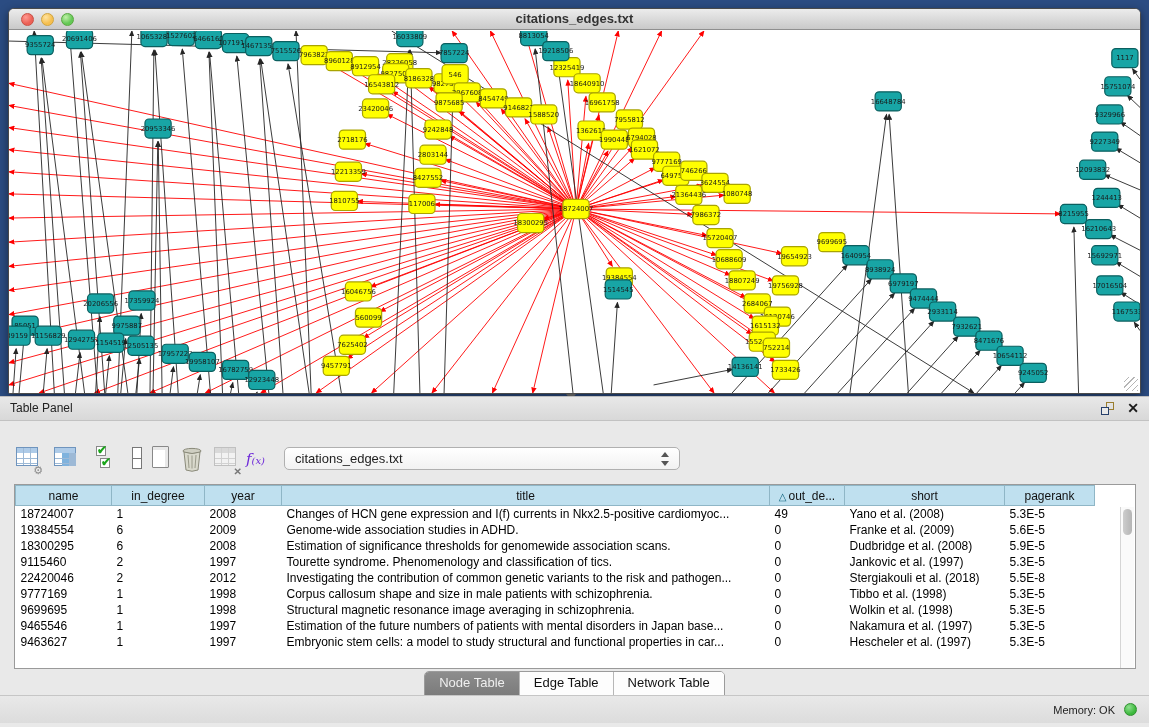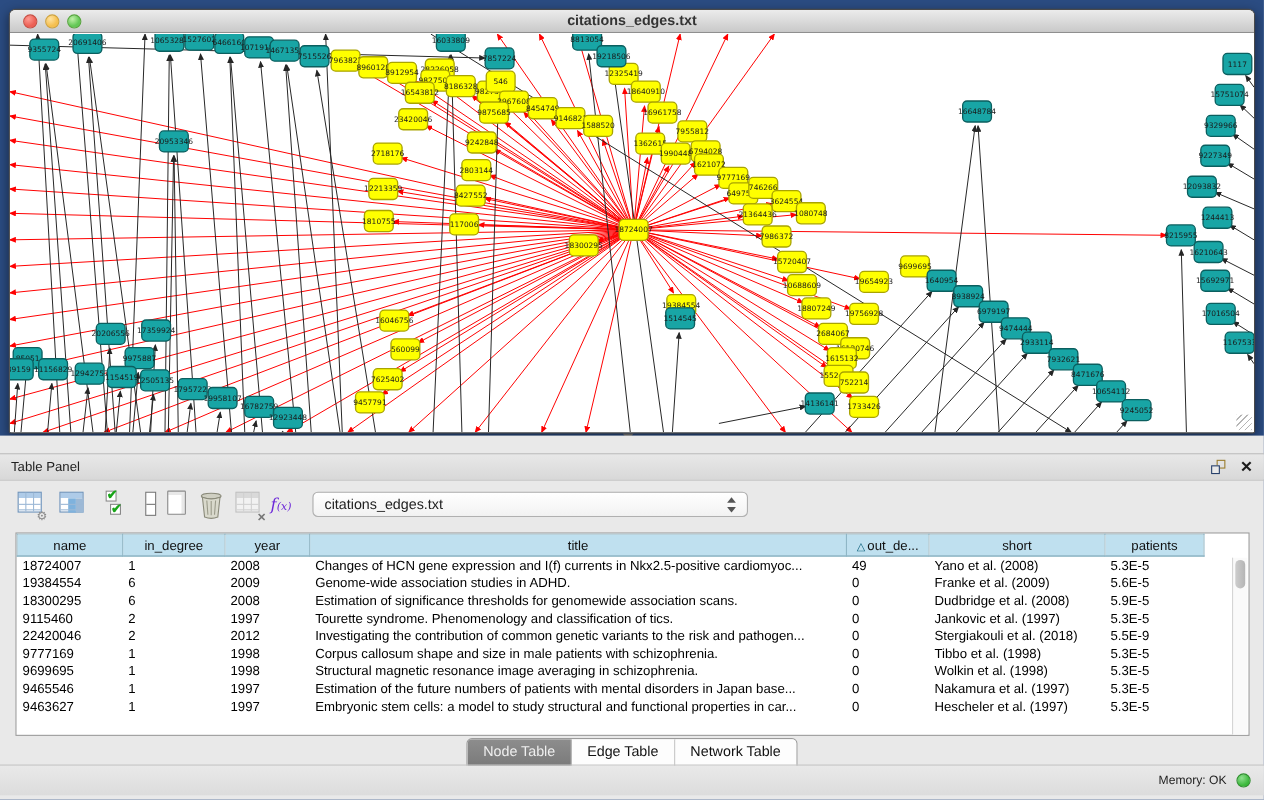--- a/index.html
+++ b/index.html
@@ -21,21 +21,21 @@
   #graph-svg { display:block; width:100%; height:100%; }
   #resize-grip { position:absolute; right:2px; bottom:2px; width:14px; height:14px;
     background:repeating-linear-gradient(135deg, transparent 0 3px, #b5b5b5 3px 4px); }
 
   
   #split-arrow { position:absolute; left:566px; top:394px; width:0; height:0;
     border-left:5px solid transparent; border-right:5px solid transparent; border-top:6px solid #555; }
 
   
   #table-panel { position:absolute; left:0; top:396px; width:1149px; height:331px; background:#e9e9e9; }
-  #tp-titlebar { position:absolute; left:0; top:16px; width:100%; height:25px;
+  #tp-titlebar { position:absolute; left:0; top:0; width:100%; height:25px;
     background:linear-gradient(#e8e8e8,#d8d8d8); border-bottom:1px solid #c2c2c2; border-top:1px solid #bdbdbd; }
   #tp-title { position:absolute; left:10px; top:4px; font-size:12px; color:#222; }
   #tp-float { position:absolute; right:34px; top:5px; width:14px; height:14px; }
   #tp-float .sq1 { position:absolute; left:5px; top:0; width:8px; height:8px; border:1.5px solid #9a7d2e; background:transparent; }
   #tp-float .sq2 { position:absolute; left:0; top:5px; width:8px; height:8px; border:1.5px solid #27406b; background:#e9e9e9; }
   #tp-close { position:absolute; right:10px; top:3px; font-size:14px; font-weight:bold; color:#1a1a1a; cursor:default; }
 
   
   #tp-toolbar { position:absolute; left:14px; top:48px; height:34px; width:1120px; }
   .tbi { position:absolute; top:0; width:28px; height:30px; }
@@ -755,21 +755,21 @@
           <col style="width: 90px;">
         </colgroup>
       <thead>
           <tr id="tbl-head">
             <th>name</th>
             <th>in_degree</th>
             <th>year</th>
             <th>title</th>
             <th><span class="sort">△</span>out_de...</th>
             <th>short</th>
-            <th>patients</th>
+            <th>pagerank</th>
           </tr>
         </thead>
       <tbody id="tbl-body">
           <tr>
             <td>18724007</td>
             <td>1</td>
             <td>2008</td>
             <td>Changes of HCN gene expression and I(f) currents in Nkx2.5-positive cardiomyoc...</td>
             <td>49</td>
             <td>Yano et al. (2008)</td>
@@ -802,21 +802,21 @@
             <td>Jankovic et al. (1997)</td>
             <td>5.3E-5</td>
           </tr>
           <tr>
             <td>22420046</td>
             <td>2</td>
             <td>2012</td>
             <td>Investigating the contribution of common genetic variants to the risk and pathogen...</td>
             <td>0</td>
             <td>Stergiakouli et al. (2018)</td>
-            <td>5.5E-9</td>
+            <td>5.5E-8</td>
           </tr>
           <tr>
             <td>9777169</td>
             <td>1</td>
             <td>1998</td>
             <td>Corpus callosum shape and size in male patients with schizophrenia.</td>
             <td>0</td>
             <td>Tibbo et al. (1998)</td>
             <td>5.3E-5</td>
           </tr>

